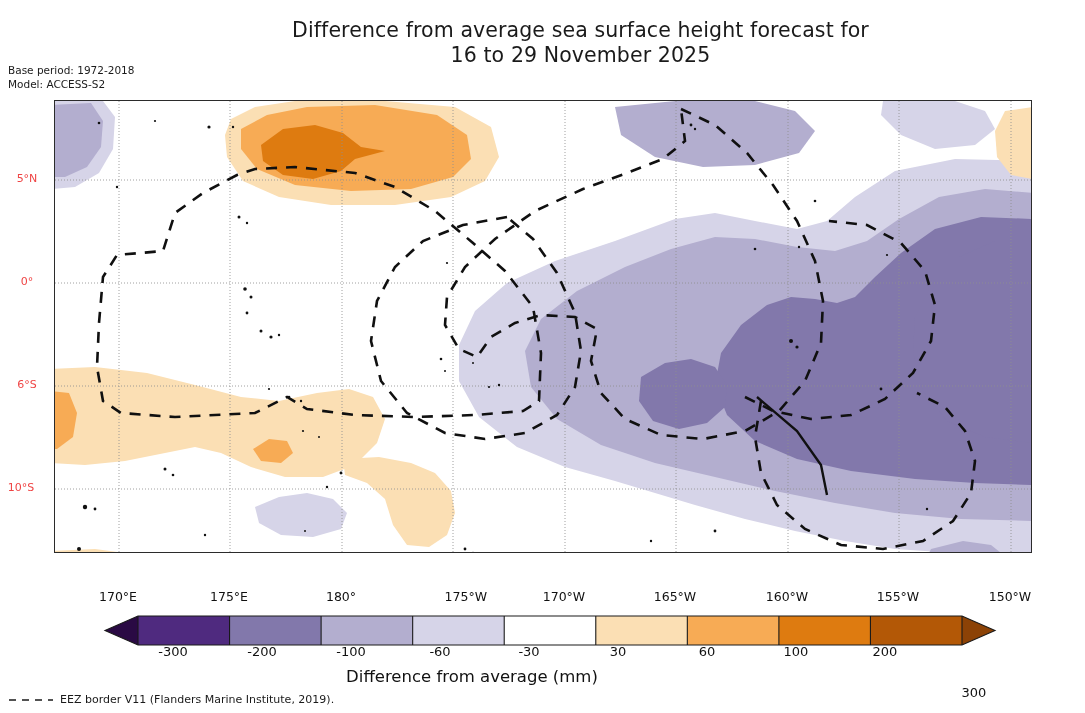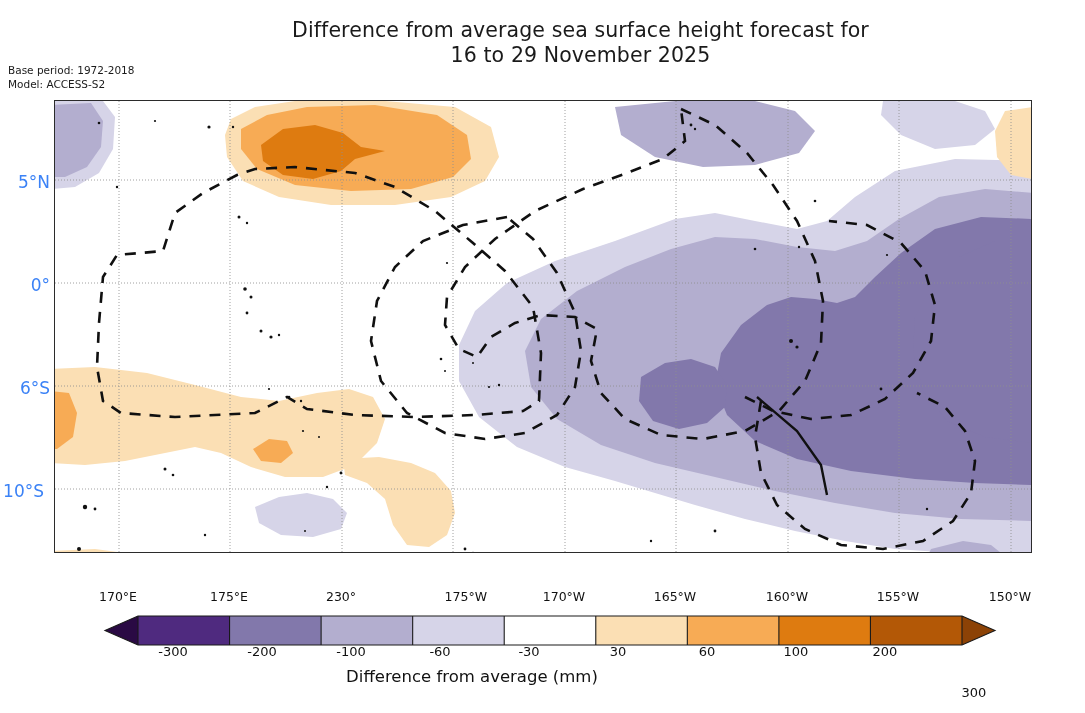--- a/index.html
+++ b/index.html
@@ -34,22 +34,22 @@
     position:absolute;left:54px;top:100px;
     width:978px;height:453px;
     background:#ffffff;
     border:1px solid #2b2b2b;
     box-sizing:border-box;
     overflow:hidden;
   }
   #mapsvg{position:absolute;left:0;top:0;width:978px;height:453px;display:block;}
   .ylab{
     position:absolute;
-    font-size:17px;color:#3b82f6;
-    text-align:right;width:46px;
+    font-size:11px;color:#ef4444;
+    text-align:center;width:46px;
   }
   .xlab{
     position:absolute;
     font-size:12.5px;color:#111;
     text-align:center;width:70px;
   }
 
   
   #cbwrap{position:absolute;left:0;top:612px;width:1085px;height:60px;}
   #cbsvg{position:absolute;left:0;top:0;}
@@ -268,21 +268,21 @@
 
   </div>
 
   <div class="ylab" style="left:4px;top:172px;">5°N</div>
   <div class="ylab" style="left:4px;top:275px;">0°</div>
   <div class="ylab" style="left:4px;top:378px;">6°S</div>
   <div class="ylab" style="left:-2px;top:481px;">10°S</div>
 
   <div class="xlab" style="left:83px;top:589px;">170°E</div>
   <div class="xlab" style="left:194px;top:589px;">175°E</div>
-  <div class="xlab" style="left:306px;top:589px;">230°</div>
+  <div class="xlab" style="left:306px;top:589px;">180°</div>
   <div class="xlab" style="left:417px;top:589px;text-align:right;">175°W</div>
   <div class="xlab" style="left:529px;top:589px;">170°W</div>
   <div class="xlab" style="left:640px;top:589px;">165°W</div>
   <div class="xlab" style="left:752px;top:589px;">160°W</div>
   <div class="xlab" style="left:863px;top:589px;">155°W</div>
   <div class="xlab" style="left:975px;top:589px;">150°W</div>
 
   <div id="cbwrap">
     <svg id="cbsvg" width="1085" height="40" viewBox="0 0 1085 40">
       <g id="cbcells">
@@ -320,14 +320,22 @@
   <div class="cblab" style="left:405px;">-60</div>
   <div class="cblab" style="left:494px;">-30</div>
   <div class="cblab" style="left:583px;">30</div>
   <div class="cblab" style="left:672px;">60</div>
   <div class="cblab" style="left:761px;">100</div>
   <div class="cblab" style="left:850px;">200</div>
   <div class="cblab" style="left:939px;margin-top:41px;">300</div>
 
   <div class="cbtitle">Difference from average (mm)</div>
 
+  <div class="footnote">
+    <span class="eezdash">
+      <svg width="46" height="11" viewBox="0 0 46 11">
+        <line x1="1" y1="6" x2="45" y2="6" stroke="#1a1a1a" stroke-width="1.6" stroke-dasharray="7,6"></line>
+      </svg>
+    </span>
+    <span>EEZ border V11 (Flanders Marine Institute, 2019).</span>
+  </div>
 
 </div>
 
 </body></html>

